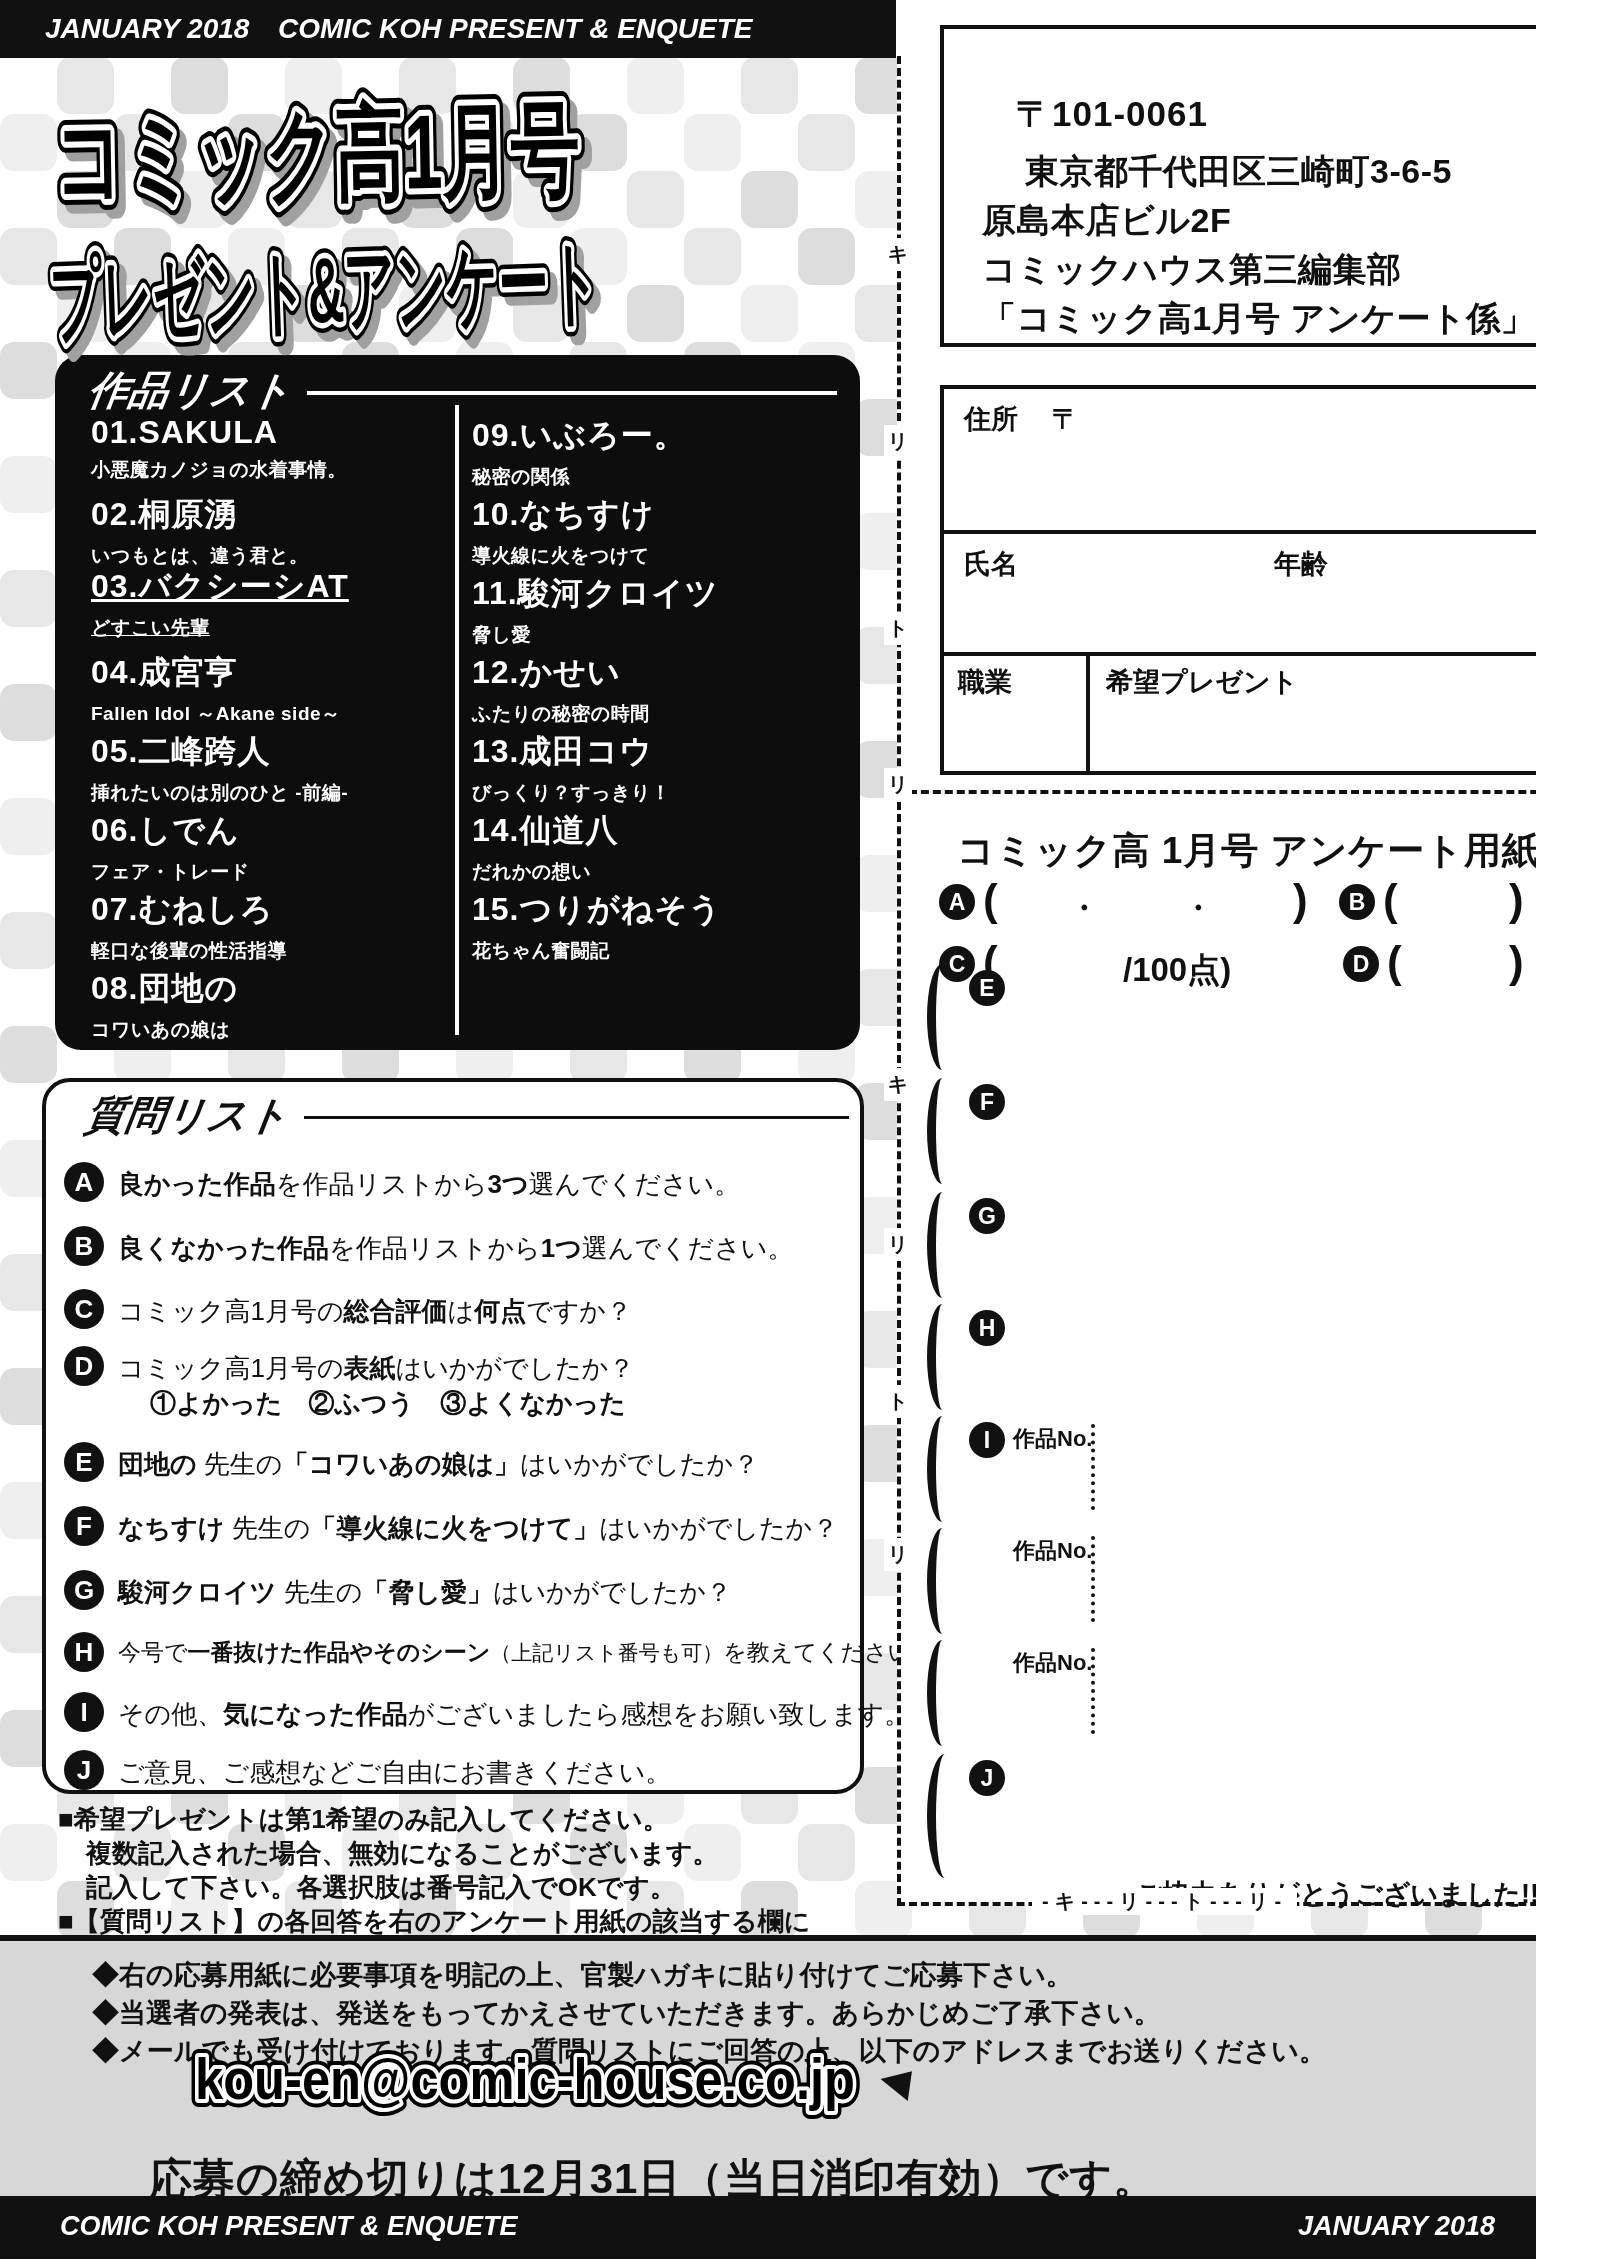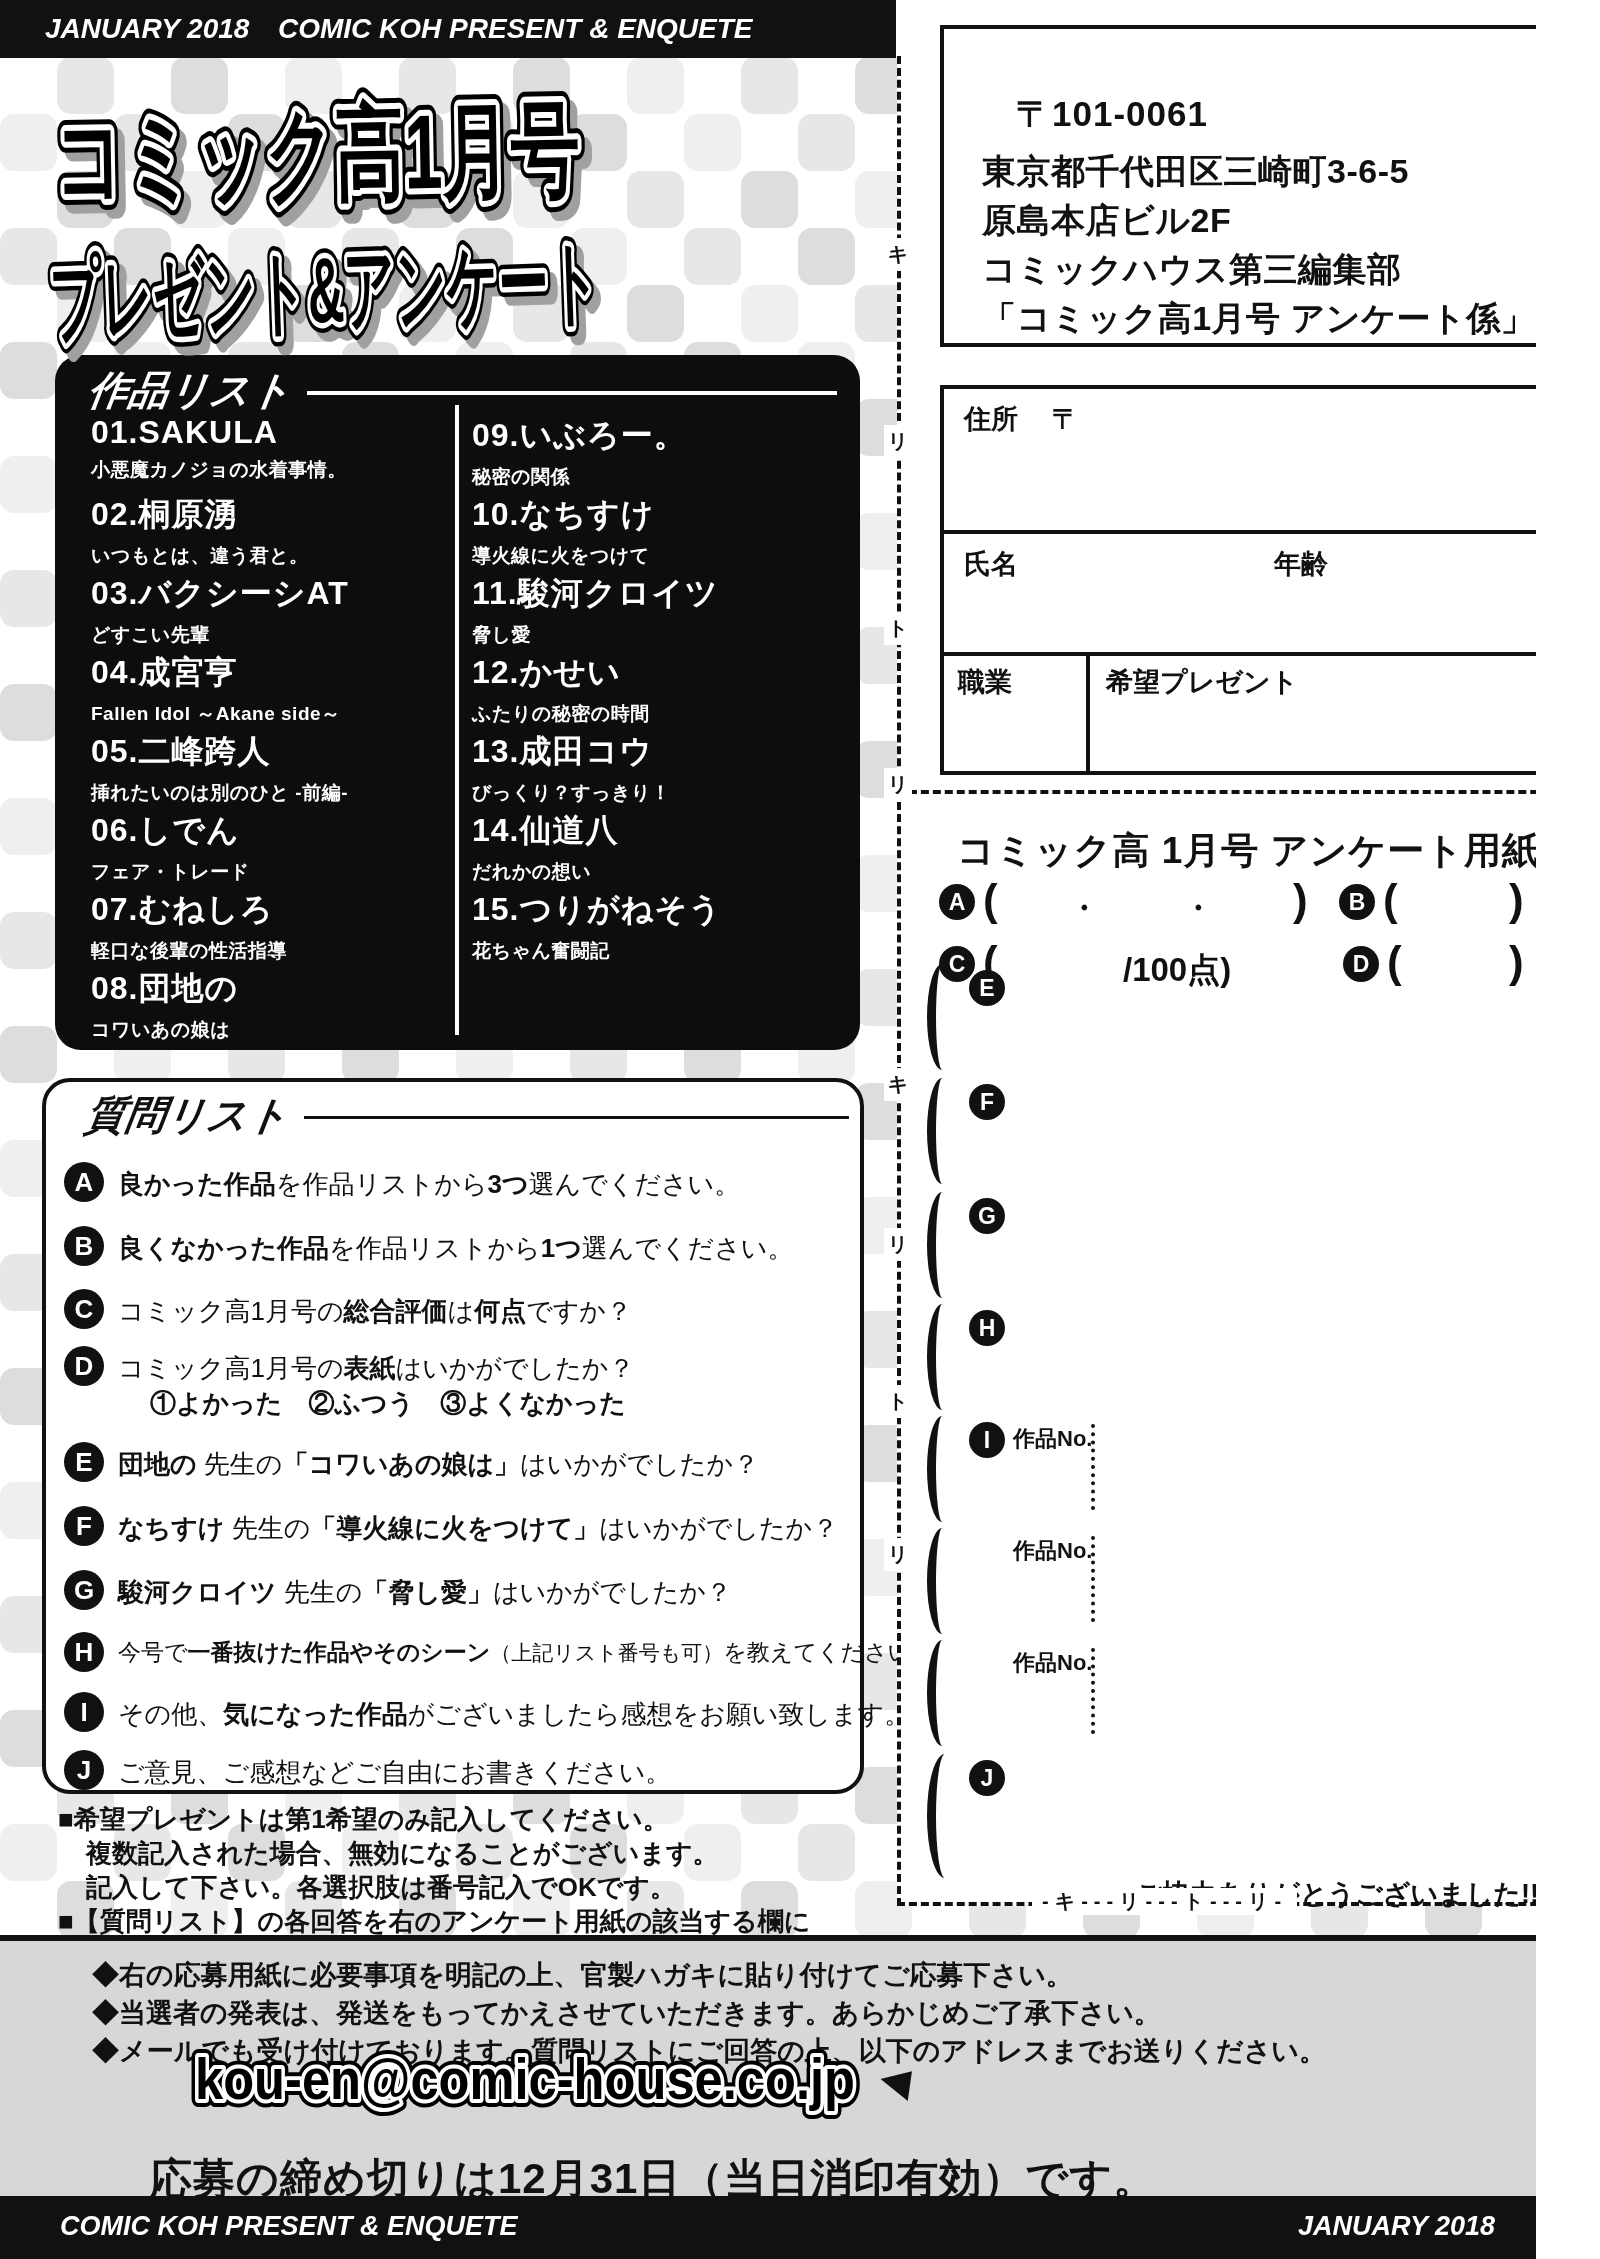--- a/index.html
+++ b/index.html
@@ -606,21 +606,21 @@
     <div class="works-divider"></div>
     <div id="works-entries">
         <div class="work-entry" style="left: 36px; top: 59px;">
           <div class="w-name">01.SAKULA</div>
           <div class="w-sub">小悪魔カノジョの水着事情。</div>
         </div>
         <div class="work-entry" style="left: 36px; top: 138px;">
           <div class="w-name">02.桐原湧</div>
           <div class="w-sub">いつもとは、違う君と。</div>
         </div>
-        <div class="work-entry" style="left: 36px; top: 217px;">
+        <div class="work-entry" style="left: 36px; top: 210px; text-decoration: underline;">
           <div class="w-name">03.バクシーシAT</div>
           <div class="w-sub">どすこい先輩</div>
         </div>
         <div class="work-entry" style="left: 36px; top: 296px;">
           <div class="w-name">04.成宮亨</div>
           <div class="w-sub">Fallen Idol ～Akane side～</div>
         </div>
         <div class="work-entry" style="left: 36px; top: 375px;">
           <div class="w-name">05.二峰跨人</div>
           <div class="w-sub">挿れたいのは別のひと -前編-</div>
@@ -719,21 +719,21 @@
   <div id="notes">
       <div class="note-line">■希望プレゼントは第1希望のみ記入してください。</div>
       <div class="note-line ind">複数記入された場合、無効になることがございます。</div>
       <div class="note-line ind">記入して下さい。各選択肢は番号記入でOKです。</div>
       <div class="note-line">■【質問リスト】の各回答を右のアンケート用紙の該当する欄に</div>
     </div>
 
   <div id="addr-card">
     <div class="addr-postal">〒101-0061</div>
     <div id="addr-lines">
-        <div class="addr-line" style="top: 120px;">東京都千代田区三崎町3-6-5</div>
+        <div class="addr-line" style="top: 120px; margin-left: 43px;">東京都千代田区三崎町3-6-5</div>
         <div class="addr-line" style="top: 169px;">原島本店ビル2F</div>
         <div class="addr-line" style="top: 218px;">コミックハウス第三編集部</div>
         <div class="addr-line" style="top: 267px;">「コミック高1月号 アンケート係」</div>
       </div>
   </div>
 
   <div id="entry-form">
     <div class="f-row1">
       <span class="f-label" style="position:absolute;left:20px;top:12px">住所</span>
       <span class="f-label" style="position:absolute;left:108px;top:12px">〒</span>

